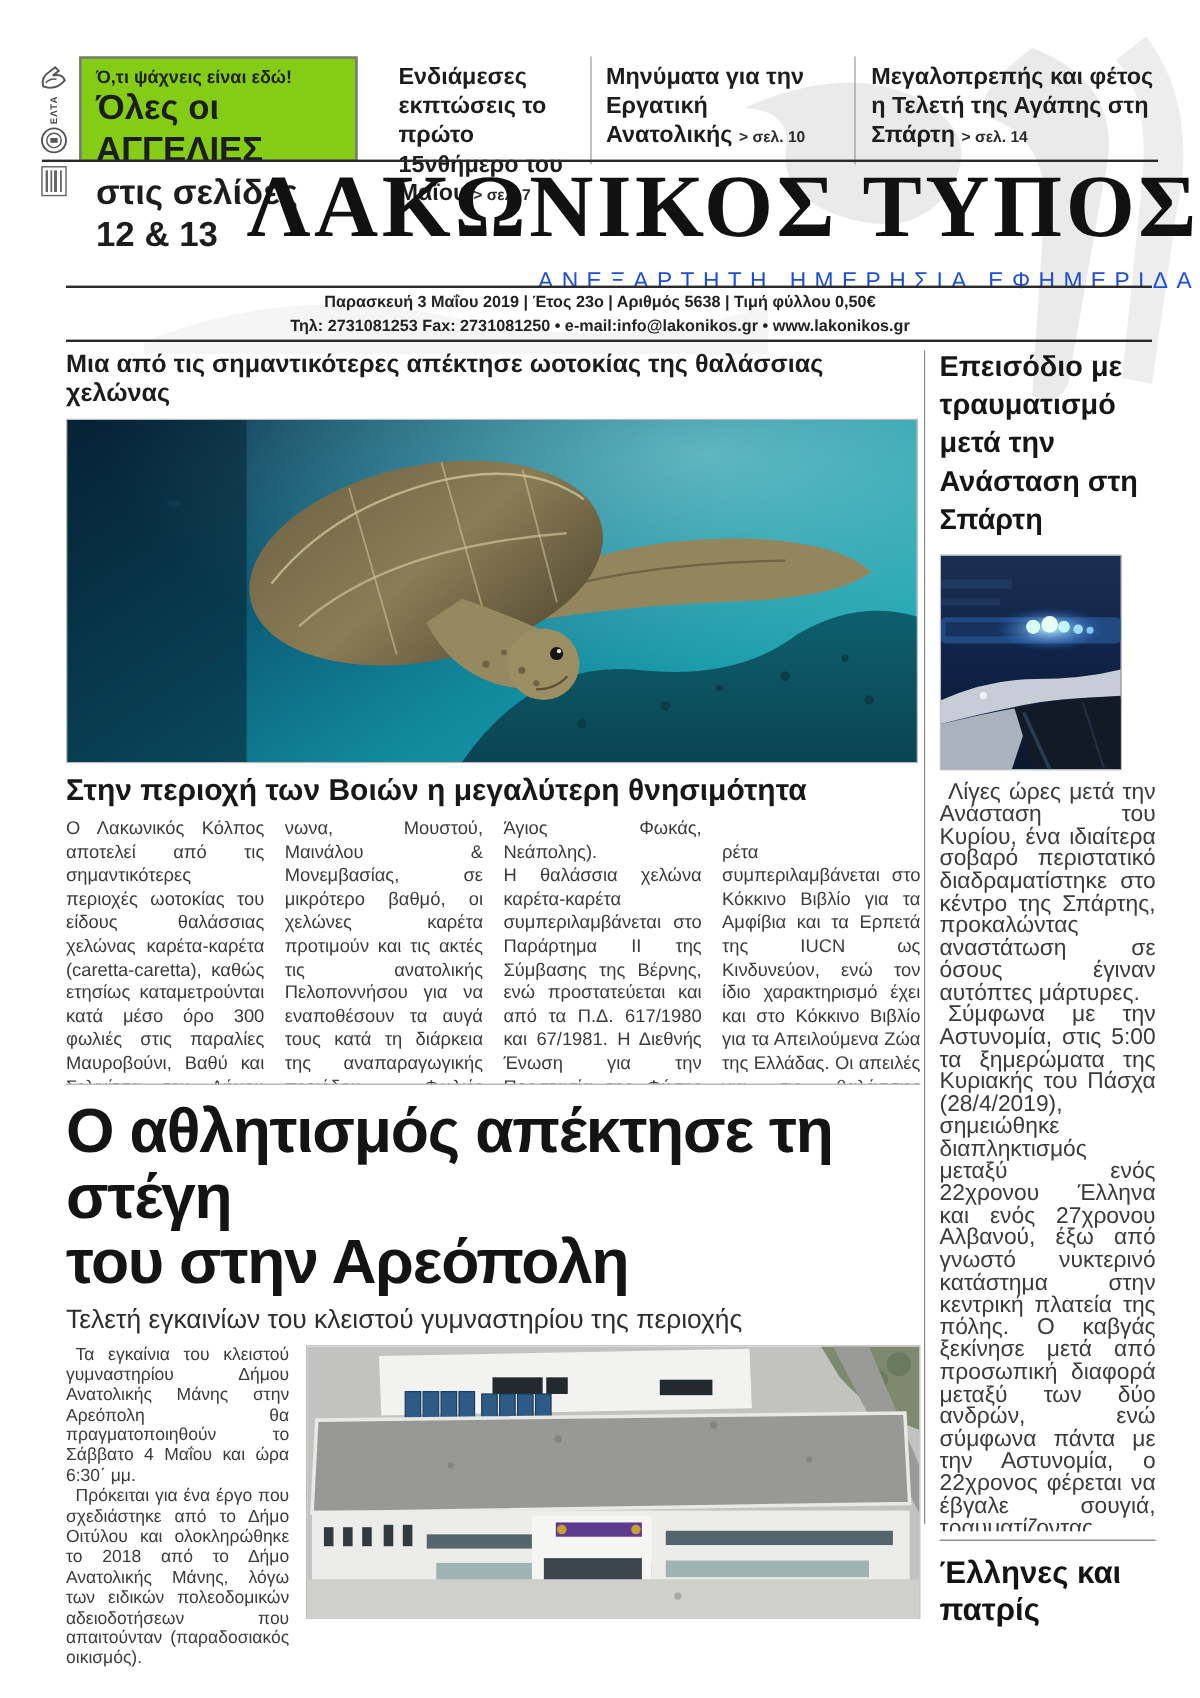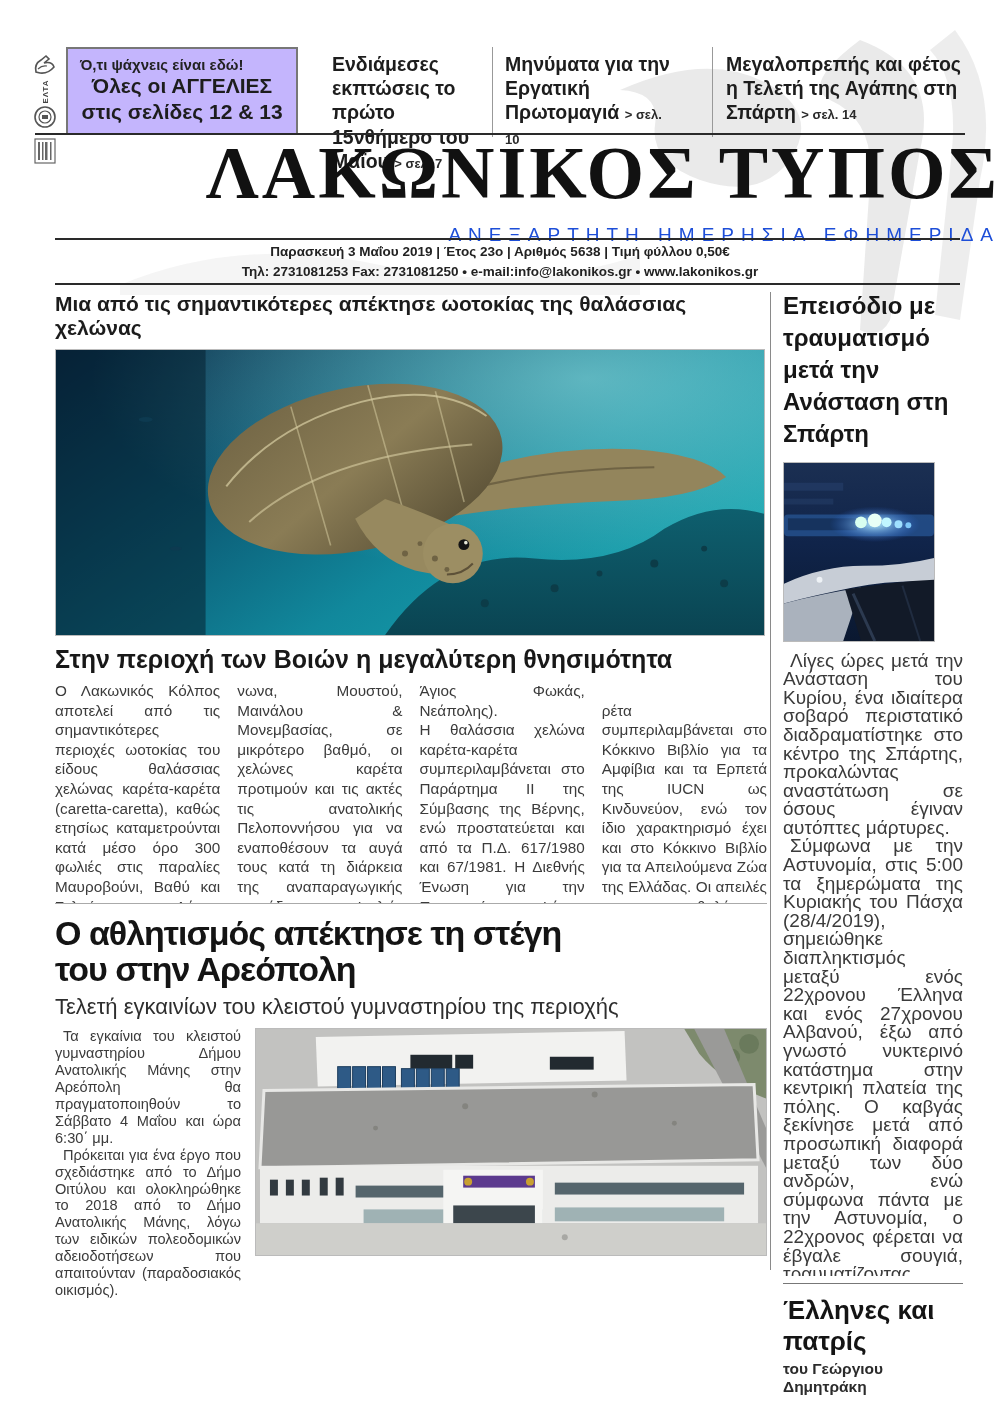--- a/index.html
+++ b/index.html
@@ -10,25 +10,25 @@
   }
   .abs{position:absolute;}
   
   .watermark{position:absolute;z-index:0;opacity:0.55;}
   .z1{position:absolute;z-index:1;}
   
   .stamps{left:30px;top:52px;width:30px;display:flex;flex-direction:column;gap:9px;align-items:center;}
   .stamp{color:#555;}
   .elta-label{font-size:8px;font-weight:bold;color:#444;transform:rotate(-90deg);letter-spacing:1px;}
   .adbox{
-    left:66px;top:47px;width:232px;height:88px;border:2px solid #777;background:#c4b5fd;
+    left:66px;top:47px;width:232px;height:88px;border:2px solid #777;background:#84cc16;
     padding:7px 12px;box-sizing:border-box;
   }
   .adbox .l1{font-size:15px;font-weight:bold;color:#222;}
-  .adbox .l2,.adbox .l3{font-size:21px;font-weight:bold;line-height:1.22;color:#1d1d1d;text-align:center;}
+  .adbox .l2,.adbox .l3{font-size:29px;font-weight:bold;line-height:1.22;color:#1d1d1d;}
   .topad{font-size:19.5px;font-weight:bold;line-height:1.24;color:#1d1d1d;}
   .pageref{font-size:13px;font-weight:bold;color:#2a2a2a;}
   .vdiv{width:1px;background:#999;top:47px;height:90px;}
   
   .rule{background:#2a2a2a;}
   .masthead{left:0;top:136px;width:1000px;text-align:right;}
   .masthead .title{
     font-family:"Liberation Serif", serif;font-weight:bold;font-size:74px;line-height:1.0;
     letter-spacing:3px;color:#111;
   }
@@ -38,21 +38,21 @@
   
   .main-col{left:55px;top:292px;width:712px;z-index:1;}
   .kicker{font-size:21px;font-weight:bold;color:#1c1c1c;}
   .headline{font-size:56px;font-weight:bold;line-height:1.06;letter-spacing:-1.5px;color:#141414;margin-top:3px;}
   .photo{border:1px solid #bbb;box-sizing:border-box;display:block;}
   .lead-photo{width:710px;height:287px;margin-top:9px;}
   .subhead1{font-size:25px;font-weight:bold;color:#181818;margin-top:9px;}
   .cols{display:flex;gap:17px;margin-top:7px;height:214px;overflow:hidden;border-bottom:1px solid #aaa;padding-bottom:8px;}
   .cols .col{flex:1;font-size:15.3px;line-height:19.6px;text-align:justify;color:#3b3b3b;white-space:pre-line;}
   
-  .headline2{font-size:34px;font-weight:bold;line-height:1.05;letter-spacing:-1px;color:#141414;margin-top:12px;}
+  .headline2{font-size:52px;font-weight:bold;line-height:1.05;letter-spacing:-1px;color:#141414;margin-top:12px;}
   .subhead2{font-size:22px;color:#2e2e2e;margin-top:7px;}
   .row2{display:flex;gap:14px;margin-top:8px;}
   .row2 .textcol{width:186px;flex:none;font-size:14.6px;line-height:16.9px;text-align:justify;color:#3b3b3b;}
   .row2 .textcol p{margin:0 0 0 0;text-indent:8px;}
   .gym-photo{width:512px;height:228px;flex:none;}
   
   .side-sep{left:770px;top:292px;width:1px;height:978px;background:#8a8a8a;z-index:1;}
   .sidebar{left:783px;top:290px;width:180px;z-index:1;height:986px;overflow:hidden;}
   .side-headline{font-size:24px;font-weight:bold;line-height:1.33;color:#161616;}
   .police-photo{width:152px;height:180px;margin-top:12px;}
@@ -101,21 +101,21 @@
 </div>
 
 <div class="abs topad z1" style="left:332px;top:52px;width:168px;">
   <span>Ενδιάμεσες εκπτώσεις το πρώτο 15νθήμερο του Μαΐου</span>
   <span class="pageref">&gt; σελ. 7</span>
 </div>
 
 <div class="abs vdiv z1" style="left:492px;"></div>
 
 <div class="abs topad z1" style="left:505px;top:52px;width:170px;">
-  <span>Μηνύματα για την Εργατική Πρωτομαγιά</span>
+  <span>Μηνύματα για την Εργατική Ανατολικής</span>
   <span class="pageref">&gt; σελ. 10</span>
 </div>
 
 <div class="abs vdiv z1" style="left:712px;"></div>
 
 <div class="abs topad z1" style="left:726px;top:52px;width:238px;">
   <span>Μεγαλοπρεπής και φέτος η Τελετή της Αγάπης στη Σπάρτη</span>
   <span class="pageref">&gt; σελ. 14</span>
 </div>
 
@@ -322,15 +322,14 @@
 
   <div class="side-body">
     <p>Λίγες ώρες μετά την Ανάσταση του Κυρίου, ένα ιδιαίτερα σοβαρό περιστατικό διαδραματίστηκε στο κέντρο της Σπάρτης, προκαλώντας αναστάτωση σε όσους έγιναν αυτόπτες μάρτυρες.</p>
     <p>Σύμφωνα με την Αστυνομία, στις 5:00 τα ξημερώματα της Κυριακής του Πάσχα (28/4/2019), σημειώθηκε διαπληκτισμός μεταξύ ενός 22χρονου Έλληνα και ενός 27χρονου Αλβανού, έξω από γνωστό νυκτερινό κατάστημα στην κεντρική πλατεία της πόλης. Ο καβγάς ξεκίνησε μετά από προσωπική διαφορά μεταξύ των δύο ανδρών, ενώ σύμφωνα πάντα με την Αστυνομία, ο 22χρονος φέρεται να έβγαλε σουγιά, τραυματίζοντας ελαφρά τον αλλοδαπό στην περιοχή του στήθους, κάτω από το δεξί χέρι. Ο τραυματίας διεκομίσθη με ασθενοφόρο του ΕΚΑΒ στο Νοσοκομείο Σπάρτης, όπου νοσηλεύτηκε εκτός κινδύνου. Παράλληλα, μετά από άμεση κινητοποίηση της Αστυνομίας, ο φερόμενος ως δράστης συνελήφθη και σε βάρος του σχηματίσθηκε δικογραφία.</p>
 
   </div>
 </div>
 
 <div class="abs promo">
   <div class="ptitle">Έλληνες και πατρίς</div>
-  <div class="pauthor">του Γεώργιου Δημητράκη</div>
 
 </div>
 
 </body></html>

